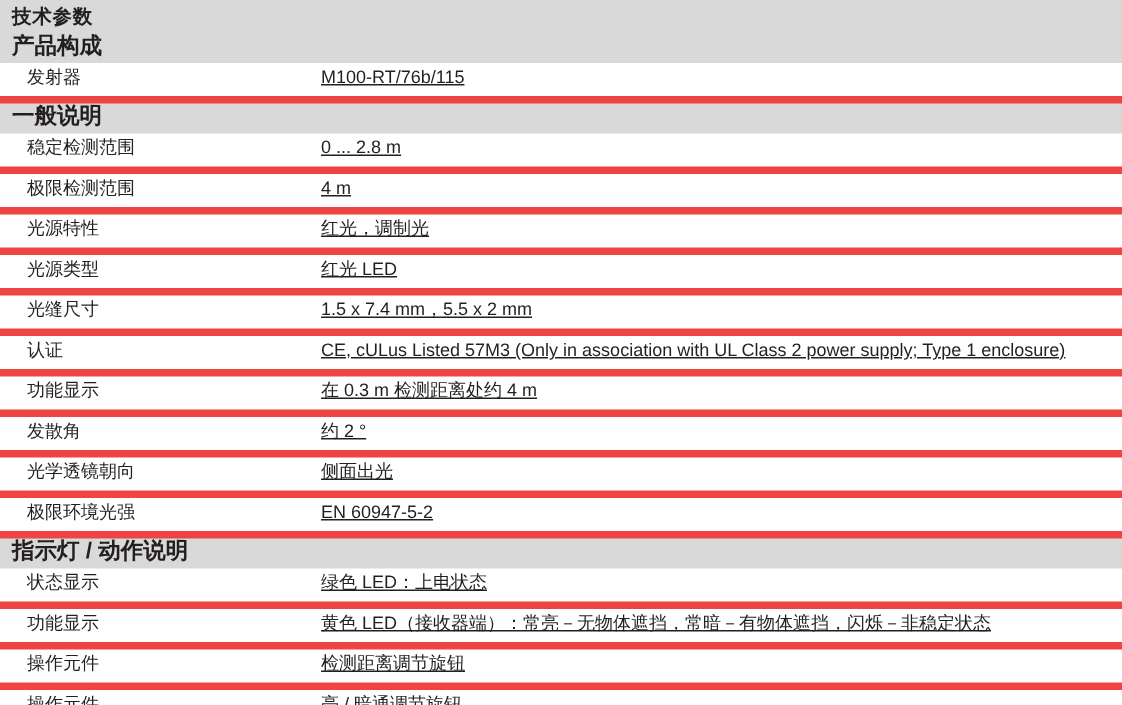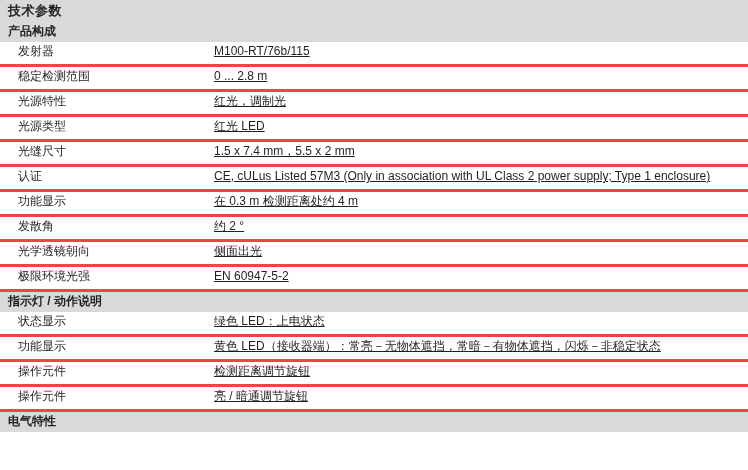--- a/index.html
+++ b/index.html
@@ -38,27 +38,27 @@
     border-collapse: collapse;
     table-layout: fixed;
   }
   table.spec td {
     vertical-align: top;
     padding: 0;
   }
   tr.section > td {
     background: #d9d9d9;
     font-weight: bold;
-    font-size: 12px;
+    font-size: 15px;
     padding: 2px 0 2px 8px;
     height: 16px;
     line-height: 14px;
   }
   tr.row > td {
-    border-bottom: 3px solid #ef4444;
+    border-bottom: 5px solid #ef4444;
     height: 18px;
     line-height: 15px;
     padding: 2px 2px 2px 0;
   }
   td.label {
     width: 190px;
     padding-left: 18px !important;
     color: #231f20;
   }
   td.sym {
@@ -98,25 +98,35 @@
         <tr class="section">
           <td colspan="3">产品构成</td>
         </tr>
         <tr class="row">
           <td class="label">发射器</td>
           <td class="sym"></td>
           <td class="value">
             <span class="line">M100-RT/76b/115</span>
           </td>
         </tr>
+        <tr class="section">
+          <td colspan="3">一般说明</td>
+        </tr>
         <tr class="row">
           <td class="label">稳定检测范围</td>
           <td class="sym"></td>
           <td class="value">
             <span class="line">0 ... 2.8 m</span>
+          </td>
+        </tr>
+        <tr class="row">
+          <td class="label">极限检测范围</td>
+          <td class="sym"></td>
+          <td class="value">
+            <span class="line">4 m</span>
           </td>
         </tr>
         <tr class="row">
           <td class="label">光源特性</td>
           <td class="sym"></td>
           <td class="value">
             <span class="line">红光，调制光</span>
           </td>
         </tr>
         <tr class="row">

